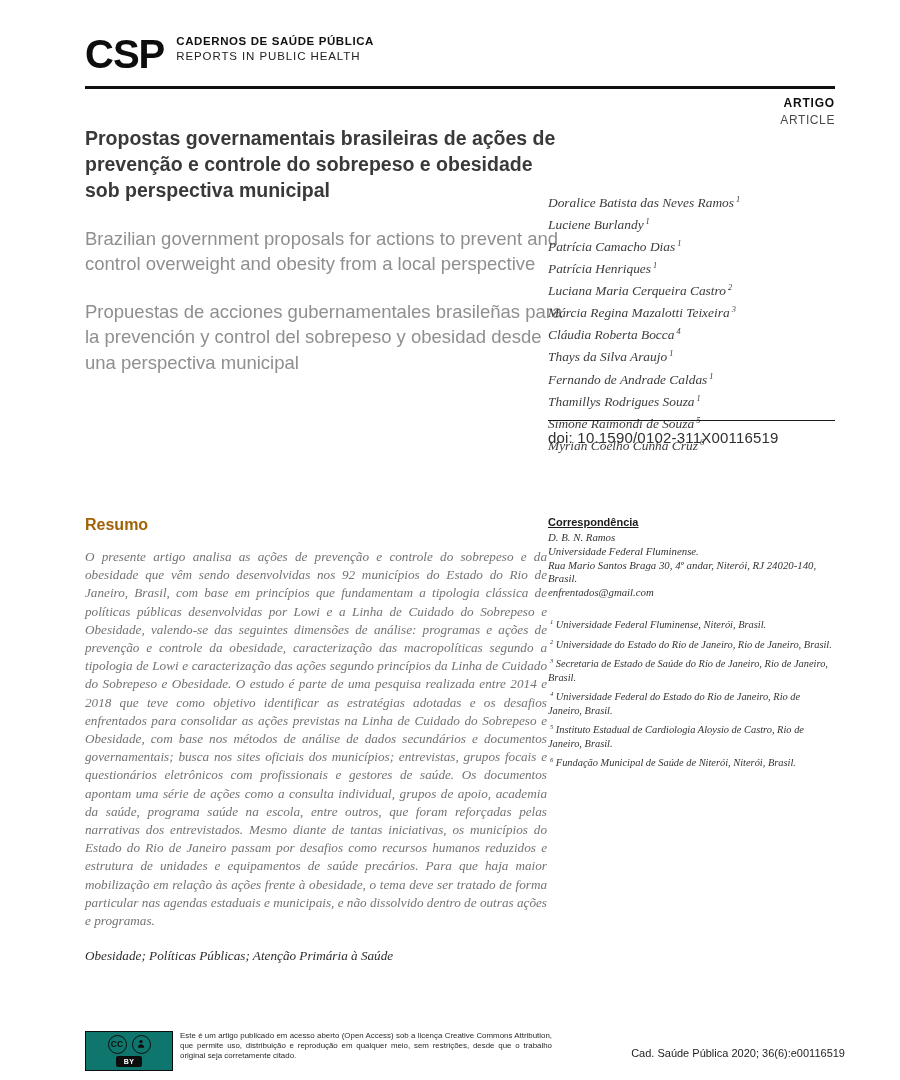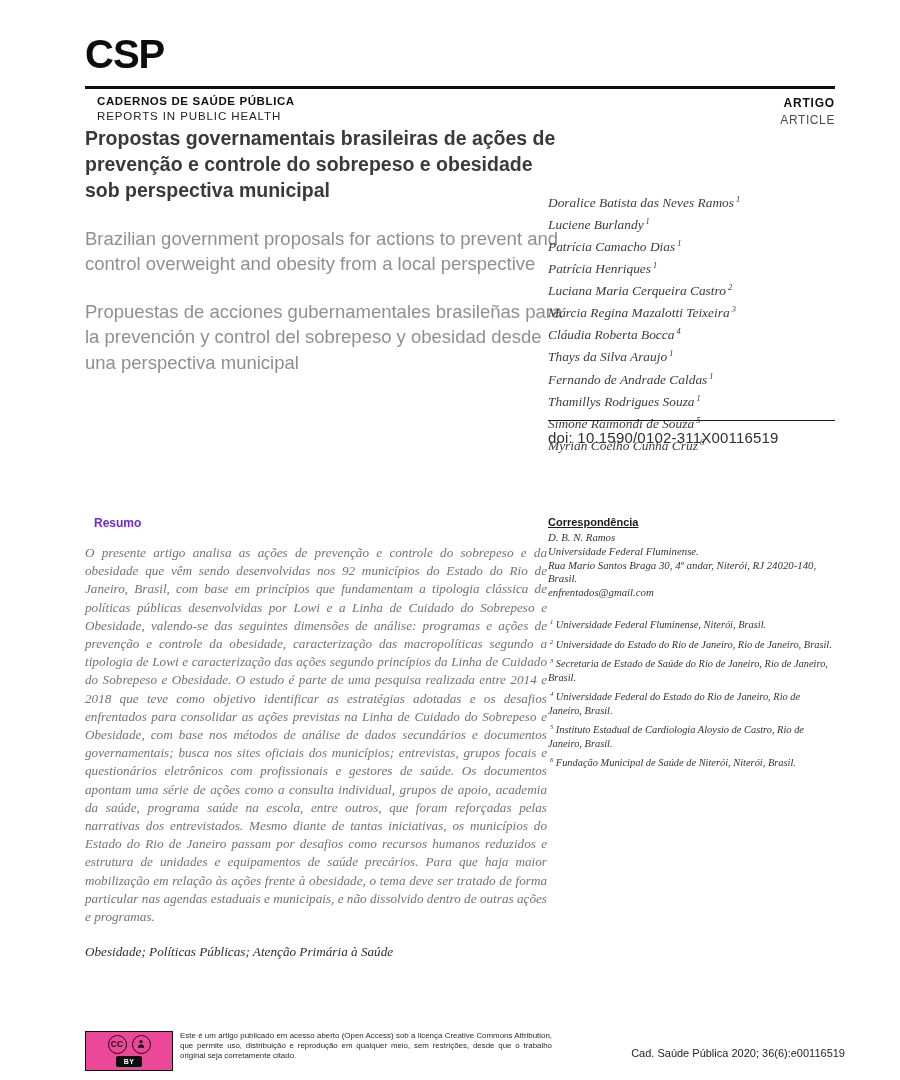--- a/index.html
+++ b/index.html
@@ -4,26 +4,26 @@
 <style>
   * { margin:0; padding:0; box-sizing:border-box; }
   html,body { background:#ffffff; }
   body {
     width:900px; height:1080px; position:relative; overflow:hidden;
     font-family:"Liberation Sans", sans-serif; color:#2b2b2d;
   }
   .abs { position:absolute; }
 
   
-  .header { left:85px; top:34px; display:flex; align-items:flex-start;flex-direction:column; }
+  .header { left:85px; top:34px; display:flex; align-items:flex-start; }
   .logo {
     font-family:"Liberation Sans", sans-serif; font-weight:bold;
     font-size:40px; letter-spacing:-1px; color:#0d0d0d; line-height:40px;
   }
-  .journal-names { margin-left:12px; margin-top:21px; }
+  .journal-names { margin-left:12px; margin-top:1px; }
   .jname-pt { font-size:11.5px; font-weight:bold; letter-spacing:0.6px; color:#111; }
   .jname-en { font-size:11.5px; letter-spacing:0.9px; color:#222; margin-top:3px; }
   .header-rule { left:85px; top:86px; width:750px; height:3px; background:#101010; }
 
   
   .article-type { right:65px; top:96px; text-align:right; }
   .article-type .pt { font-size:12px; font-weight:bold; letter-spacing:0.8px; color:#0f0f0f; }
   .article-type .en { font-size:12px; letter-spacing:0.6px; color:#4a4a4c; margin-top:3px; }
 
   
@@ -42,21 +42,21 @@
     font-size:13.4px; line-height:18.6px; color:#3b3b3d;
   }
   .author sup, .affiliation sup {
     font-size:0.62em; vertical-align:super; font-style:italic; margin-left:2px;
   }
   .authors-rule { left:548px; top:420px; width:287px; height:1px; background:#1a1a1a; }
   .doi { left:548px; top:429px; font-size:15px; color:#2f2f31; letter-spacing:0.2px; }
 
   
   .resumo-block { left:85px; top:516px; width:462px; }
-  .resumo-heading { font-size:12px; font-weight:bold; color:#6d28d9; margin-bottom:14px;margin-left:9px; }
+  .resumo-heading { font-size:16px; font-weight:bold; color:#a16207; margin-bottom:14px; }
   .abstract-text {
     font-family:"Liberation Serif", serif; font-style:italic;
     font-size:13.2px; line-height:18.2px; color:#737373;
     text-align:justify; hyphens:auto;
   }
   .keywords {
     font-family:"Liberation Serif", serif; font-style:italic;
     font-size:13.2px; color:#2c2c2e; margin-top:18px;
   }
 
@@ -70,21 +70,21 @@
   .affiliations { margin-top:15px; }
   .affiliation {
     font-family:"Liberation Serif", serif; font-style:italic;
     font-size:10.4px; line-height:13.2px; color:#333335; margin-bottom:3px;
   }
 
   
   .cc-badge {
     left:85px; top:1031px; width:88px; height:40px;
     border:1.5px solid #0d0d0d; display:flex; flex-direction:column;
-    align-items:center; justify-content:center; gap:2px; background:#ec4899;
+    align-items:center; justify-content:center; gap:2px; background:#0f766e;
   }
   .cc-circles { display:flex; gap:5px; align-items:center; }
   .cc-circle {
     width:19px; height:19px; border:1.6px solid #0d0d0d; border-radius:50%;
     display:flex; align-items:center; justify-content:center;
     font-size:8.5px; font-weight:bold; color:#0d0d0d; line-height:1;
   }
   .by-label {
     background:#0d0d0d; color:#ffffff; font-size:7px; font-weight:bold;
     letter-spacing:0.5px; padding:1px 8px; border-radius:2px; line-height:1.3;

